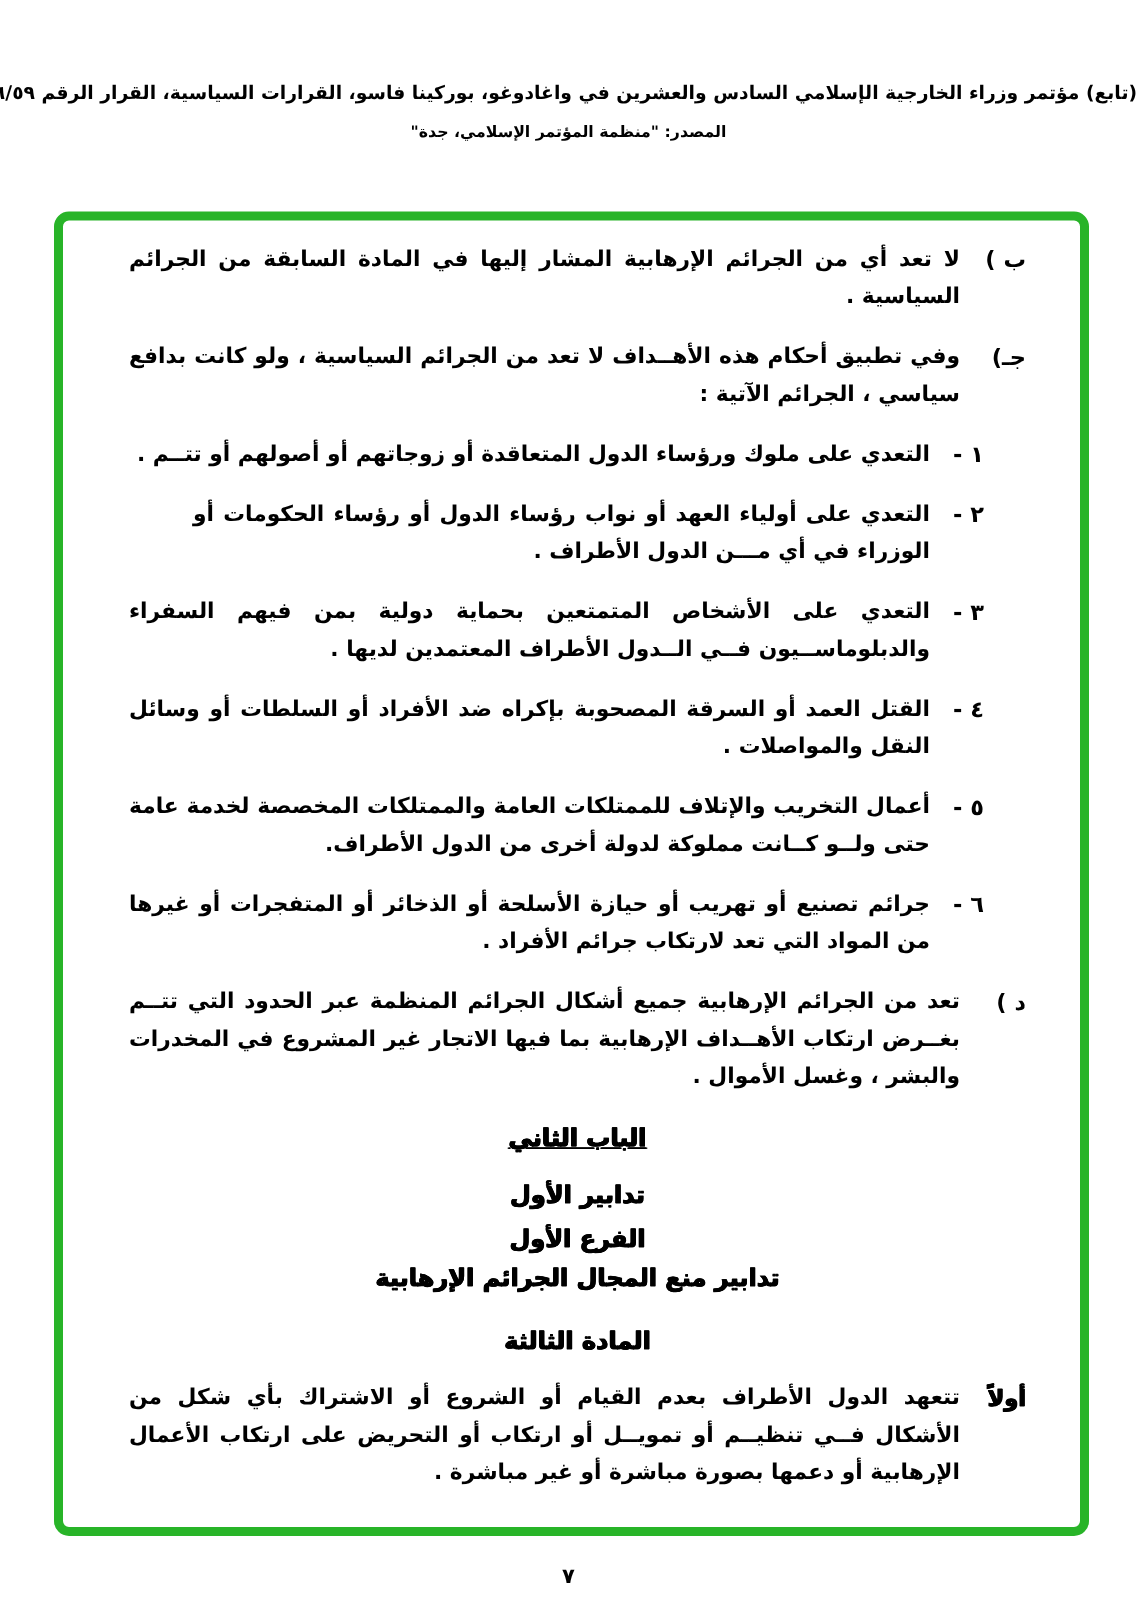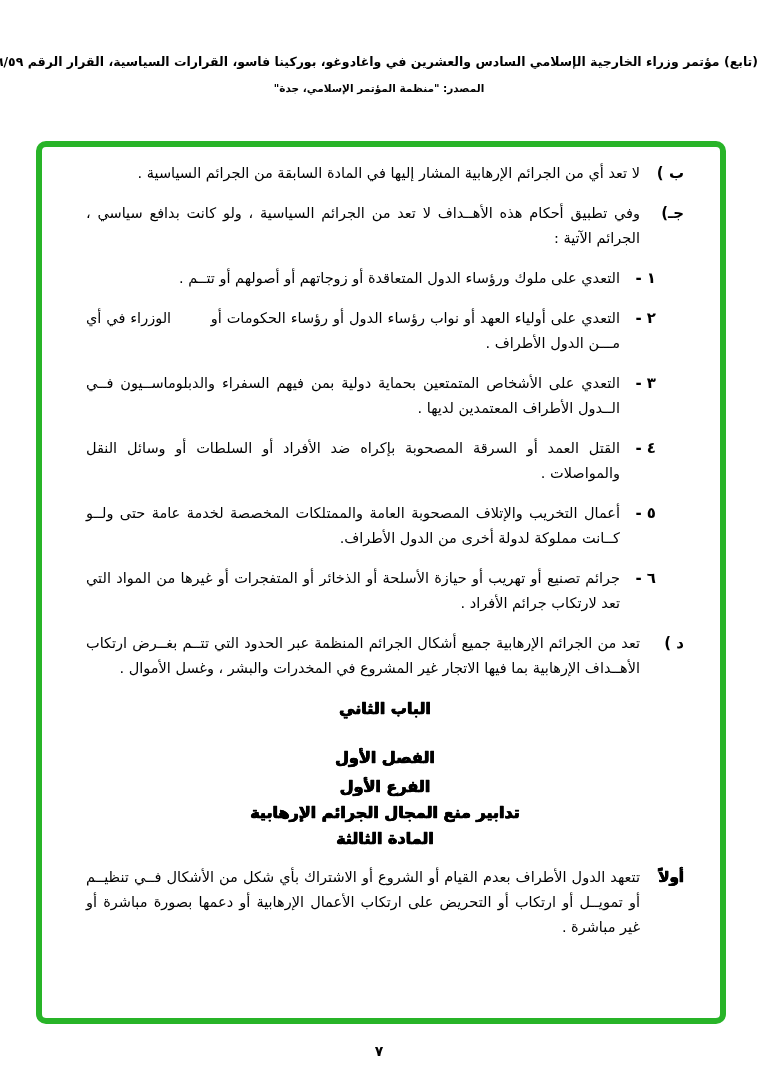--- a/index.html
+++ b/index.html
@@ -29,37 +29,37 @@
     border-radius:10px;
     padding:14px 36px 0 44px;
   }
   .row{display:flex;margin-bottom:15px;}
   .row .lbl{
     flex:none;width:44px;
     font-size:15px;font-weight:bold;line-height:25px;
   }
   .row .txt{
     flex:1;
-    font-size:14.5px;font-weight:normal;line-height:25px;
+    font-size:14.5px;font-weight:bold;line-height:25px;
     text-align:justify;
   }
   .num-row{margin-right:28px;}
   .num-row .lbl{width:36px;}
   .heavy{
     -webkit-text-stroke:0.55px #000;
     text-shadow:0.4px 0 0 #000,-0.4px 0 0 #000;
   }
   .heading{
     text-align:center;
     font-size:16px;font-weight:bold;line-height:26px;
   }
-  .heading.part{margin-top:4px;margin-bottom:23px;}
+  .heading.part{margin-top:4px;margin-bottom:12px;text-decoration:underline;}
   .heading.chapter{margin-bottom:3px;}
   .heading.section{margin-bottom:0;}
-  .heading.article{margin-bottom:13px;}
+  .heading.article{margin-bottom:13px;margin-top:16px;}
   .first-row .lbl{font-size:15px;}
   
   .page-number{
     position:absolute;top:1043px;right:0;left:0;
     text-align:center;
     font-size:14px;font-weight:bold;
   }
 </style>
 </head>
 <body>
@@ -98,39 +98,39 @@
       <div class="txt">التعدي على الأشخاص المتمتعين بحماية دولية بمن فيهم السفراء والدبلوماســيون فــي الــدول الأطراف المعتمدين لديها .</div>
     </div>
 
     <div class="row num-row">
       <div class="lbl">٤ -</div>
       <div class="txt">القتل العمد أو السرقة المصحوبة بإكراه ضد الأفراد أو السلطات أو وسائل النقل والمواصلات .</div>
     </div>
 
     <div class="row num-row">
       <div class="lbl">٥ -</div>
-      <div class="txt">أعمال التخريب والإتلاف المصحوبة العامة والممتلكات المخصصة لخدمة عامة حتى ولــو كــانت مملوكة لدولة أخرى من الدول الأطراف.</div>
+      <div class="txt">أعمال التخريب والإتلاف للممتلكات العامة والممتلكات المخصصة لخدمة عامة حتى ولــو كــانت مملوكة لدولة أخرى من الدول الأطراف.</div>
     </div>
 
     <div class="row num-row">
       <div class="lbl">٦ -</div>
       <div class="txt">جرائم تصنيع أو تهريب أو حيازة الأسلحة أو الذخائر أو المتفجرات أو غيرها من المواد التي تعد لارتكاب جرائم الأفراد .</div>
     </div>
 
     <div class="row">
       <div class="lbl">د )</div>
       <div class="txt">تعد من الجرائم الإرهابية جميع أشكال الجرائم المنظمة عبر الحدود التي تتــم بغــرض ارتكاب الأهــداف الإرهابية بما فيها الاتجار غير المشروع في المخدرات والبشر ، وغسل الأموال .</div>
     </div>
 
     <div class="heading part heavy">
       <div>الباب الثاني</div>
     </div>
 
     <div class="heading chapter heavy">
-      <div>الفصل الأول</div>
+      <div>تدابير الأول</div>
     </div>
 
     <div class="heading section heavy">
       <div>الفرع الأول</div>
       <div>تدابير منع المجال الجرائم الإرهابية</div>
     </div>
 
     <div class="heading article heavy">
       <div>المادة الثالثة</div>
     </div>

